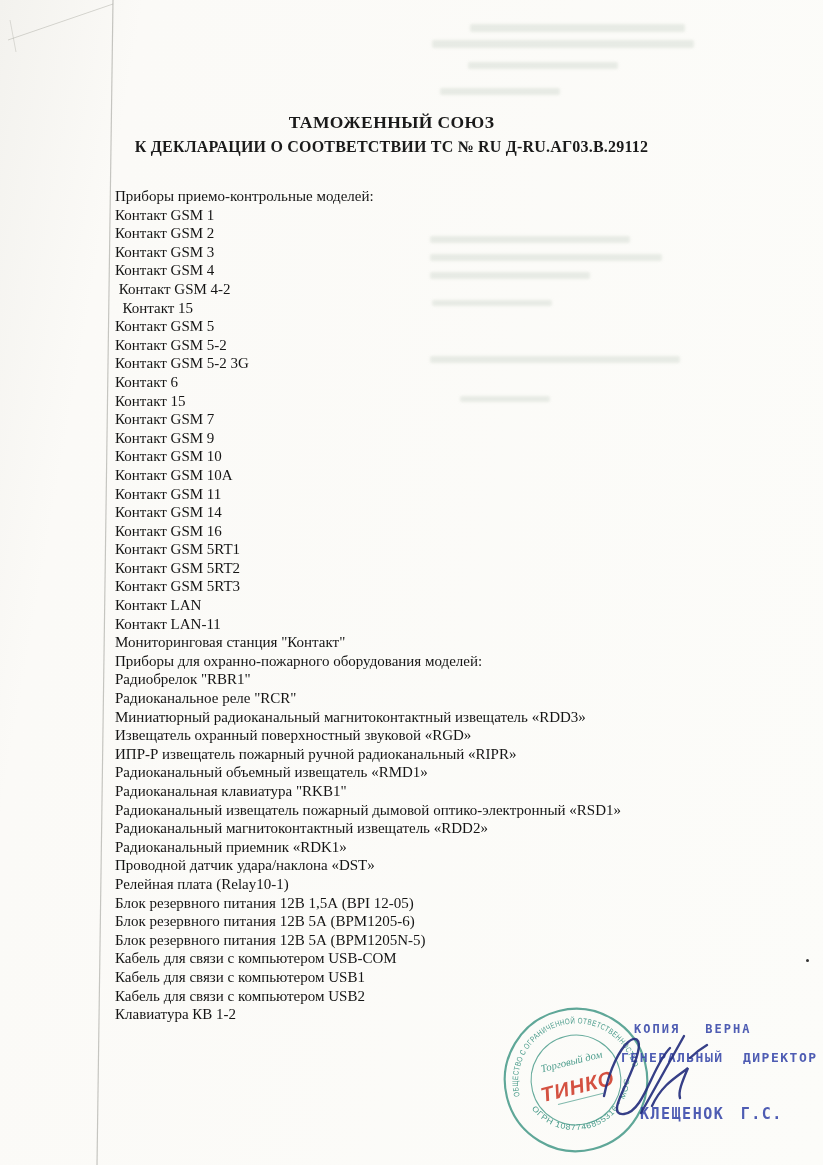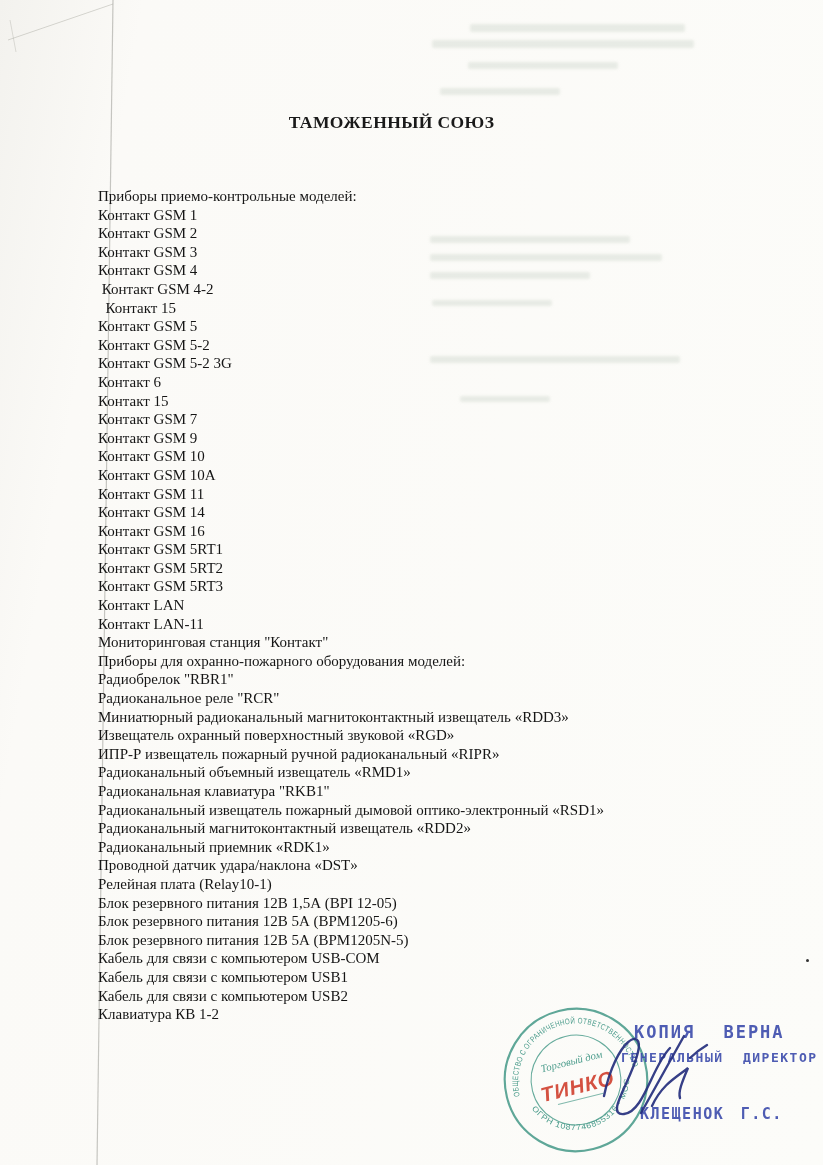--- a/index.html
+++ b/index.html
@@ -30,37 +30,37 @@
     left:20px;right:60px;top:112px;
     text-align:center;
     color:#1a1a1a;
   }
   .title-main{font-size:17.5px;font-weight:bold;letter-spacing:.4px;}
   .title-sub{font-size:15.5px;font-weight:bold;margin-top:6px;}
   .title-decl{font-size:16px;font-weight:bold;margin-top:5px;letter-spacing:.2px;}
 
   .doc-list{
     position:absolute;
-    left:98px;top:187px;right:30px;
+    left:115px;top:187px;right:30px;
     font-size:15px;
     line-height:18.6px;
     color:#151515;
     white-space:pre;
   }
   .doc-line{white-space:pre;}
 
   
   .cert{
     position:absolute;
     color:rgba(54,70,168,0.88);
     font-family:"DejaVu Sans Mono", monospace;
     font-weight:bold;
     white-space:nowrap;
   }
-  .cert-1{left:634px;top:1022px;font-size:17px;letter-spacing:2px;word-spacing:16px;}
+  .cert-1{left:634px;top:1022px;font-size:12px;letter-spacing:2px;word-spacing:16px;}
   .cert-2{left:610px;top:1050px;font-size:13px;letter-spacing:1.5px;word-spacing:10px;margin-left:11px;}
   .cert-3{left:640px;top:1073px;font-size:15px;letter-spacing:1.5px;word-spacing:6px;margin-top:32px;}
 
   .stamp{
     position:absolute;
     left:498px;top:1002px;
     width:156px;height:156px;
     transform:rotate(-14deg);
     opacity:.88;
   }
@@ -92,20 +92,21 @@
   <div class="bleed" style="left:440px;top:88px;width:120px;height:7px;"></div>
   <div class="bleed" style="left:430px;top:236px;width:200px;height:7px;"></div>
   <div class="bleed" style="left:430px;top:254px;width:232px;height:7px;"></div>
   <div class="bleed" style="left:430px;top:272px;width:160px;height:7px;"></div>
   <div class="bleed" style="left:432px;top:300px;width:120px;height:6px;"></div>
   <div class="bleed" style="left:430px;top:356px;width:250px;height:7px;"></div>
   <div class="bleed" style="left:460px;top:396px;width:90px;height:6px;"></div>
 
   <div class="titles">
     <div class="title-main">ТАМОЖЕННЫЙ СОЮЗ</div>
+    <div class="title-decl">К ДЕКЛАРАЦИИ О СООТВЕТСТВИИ ТС № RU Д-RU.АГ03.В.29112</div>
   </div>
 
   <div class="doc-list"><div class="doc-line">Приборы приемо-контрольные моделей:</div><div class="doc-line">Контакт GSM 1</div><div class="doc-line">Контакт GSM 2</div><div class="doc-line">Контакт GSM 3</div><div class="doc-line">Контакт GSM 4</div><div class="doc-line"> Контакт GSM 4-2</div><div class="doc-line">  Контакт 15</div><div class="doc-line">Контакт GSM 5</div><div class="doc-line">Контакт GSM 5-2</div><div class="doc-line">Контакт GSM 5-2 3G</div><div class="doc-line">Контакт 6</div><div class="doc-line">Контакт 15</div><div class="doc-line">Контакт GSM 7</div><div class="doc-line">Контакт GSM 9</div><div class="doc-line">Контакт GSM 10</div><div class="doc-line">Контакт GSM 10А</div><div class="doc-line">Контакт GSM 11</div><div class="doc-line">Контакт GSM 14</div><div class="doc-line">Контакт GSM 16</div><div class="doc-line">Контакт GSM 5RT1</div><div class="doc-line">Контакт GSM 5RT2</div><div class="doc-line">Контакт GSM 5RT3</div><div class="doc-line">Контакт LAN</div><div class="doc-line">Контакт LAN-11</div><div class="doc-line">Мониторинговая станция "Контакт"</div><div class="doc-line">Приборы для охранно-пожарного оборудования моделей:</div><div class="doc-line">Радиобрелок "RBR1"</div><div class="doc-line">Радиоканальное реле "RCR"</div><div class="doc-line">Миниатюрный радиоканальный магнитоконтактный извещатель «RDD3»</div><div class="doc-line">Извещатель охранный поверхностный звуковой «RGD»</div><div class="doc-line">ИПР-Р извещатель пожарный ручной радиоканальный «RIPR»</div><div class="doc-line">Радиоканальный объемный извещатель «RMD1»</div><div class="doc-line">Радиоканальная клавиатура "RKB1"</div><div class="doc-line">Радиоканальный извещатель пожарный дымовой оптико-электронный «RSD1»</div><div class="doc-line">Радиоканальный магнитоконтактный извещатель «RDD2»</div><div class="doc-line">Радиоканальный приемник «RDK1»</div><div class="doc-line">Проводной датчик удара/наклона «DST»</div><div class="doc-line">Релейная плата (Relay10-1)</div><div class="doc-line">Блок резервного питания 12В 1,5А (BPI 12-05)</div><div class="doc-line">Блок резервного питания 12В 5А (BPM1205-6)</div><div class="doc-line">Блок резервного питания 12В 5А (BPM1205N-5)</div><div class="doc-line">Кабель для связи с компьютером USB-COM</div><div class="doc-line">Кабель для связи с компьютером USB1</div><div class="doc-line">Кабель для связи с компьютером USB2</div><div class="doc-line">Клавиатура КВ 1-2</div></div>
 
   <svg class="stamp" viewBox="0 0 160 160">
     <defs>
       <path id="arcTop" d="M 20,82 A 60,60 0 0 1 140,82" fill="none"></path>
       <path id="arcBottom" d="M 26,90 A 56,56 0 0 0 134,90" fill="none"></path>
     </defs>
     <circle cx="80" cy="80" r="73" fill="none" stroke="#35907e" stroke-width="2.2" opacity="0.9"></circle>

